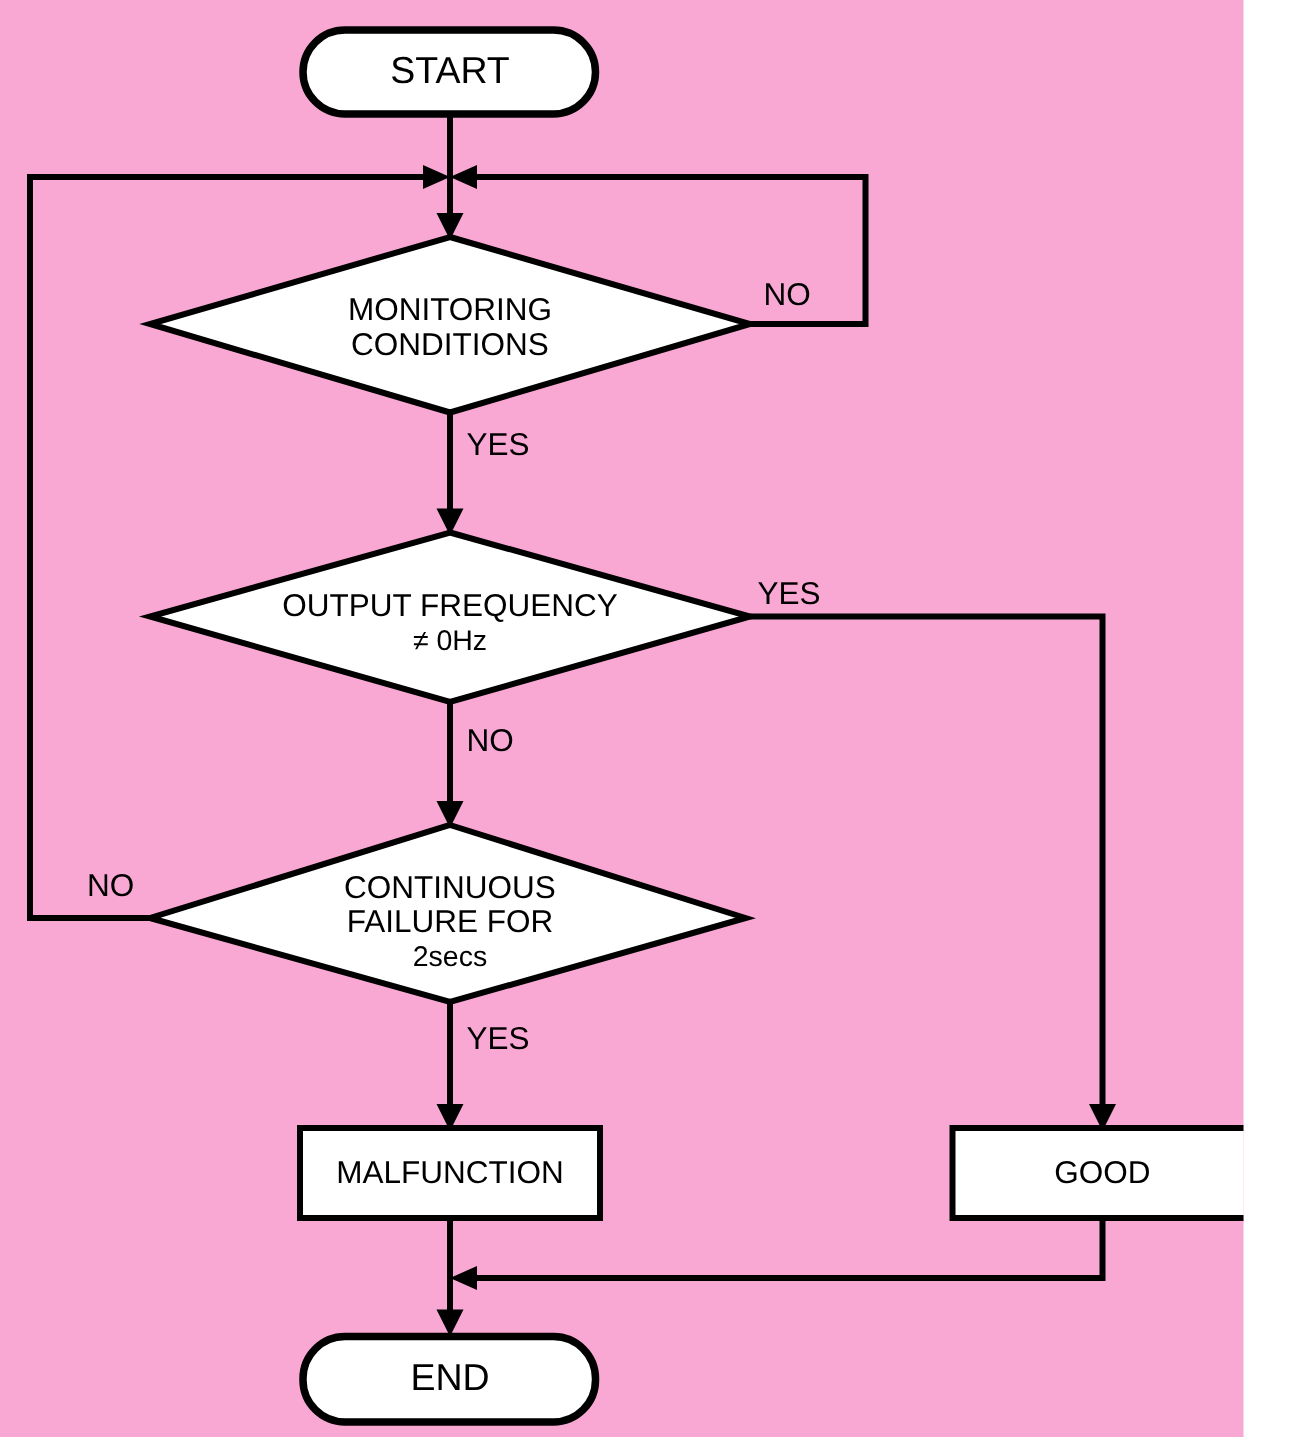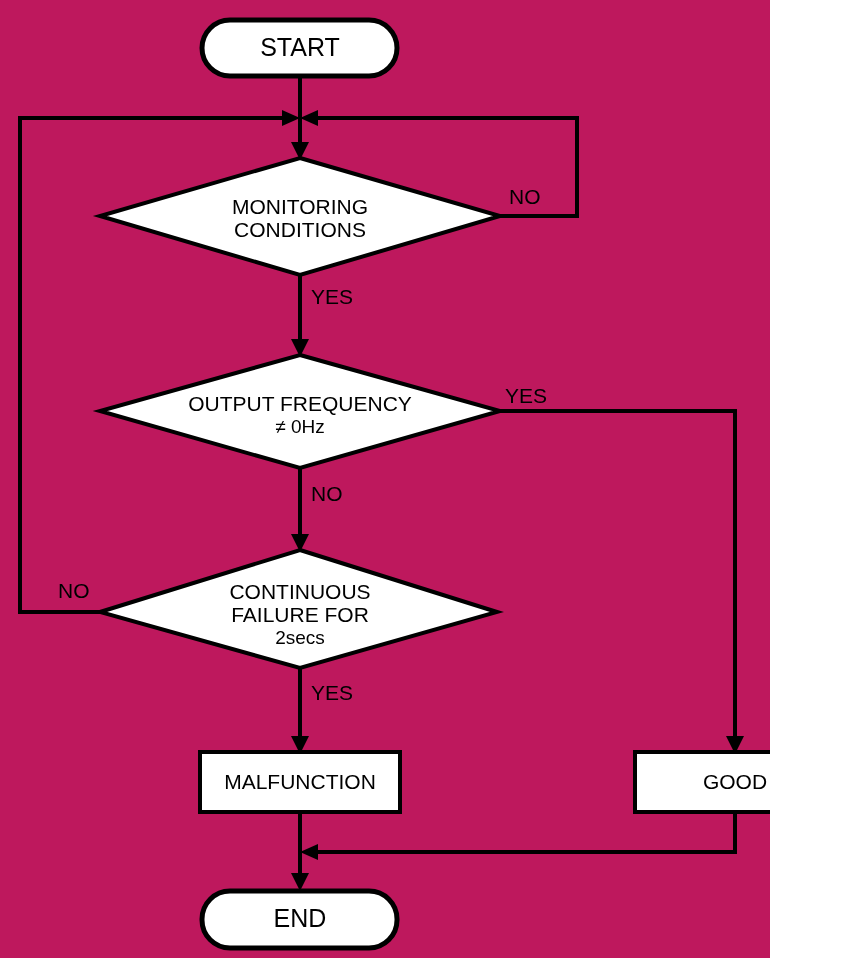--- a/index.html
+++ b/index.html
@@ -6,23 +6,23 @@
   html, body {
     margin: 0;
     padding: 0;
     background: #ffffff;
   }
   body {
     font-family: "Liberation Sans", sans-serif;
   }
   #flow-root {
     position: relative;
-    width: 770px;
+    width: 829px;
     height: 958px;
-    background: #be185d;
+    background: #f9a8d4;
     overflow: hidden;
   }
   #flow-svg {
     position: absolute;
     left: 0;
     top: 0;
     width: 864px;
     height: 958px;
     display: block;
   }

